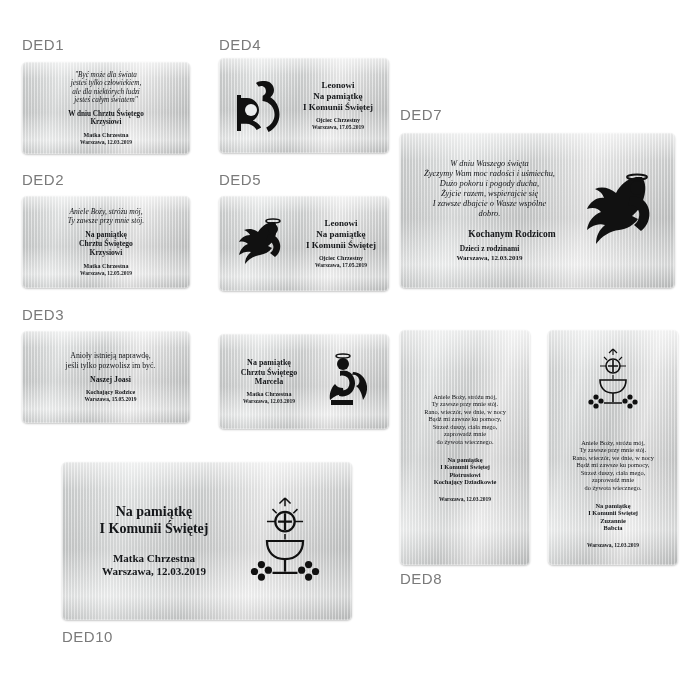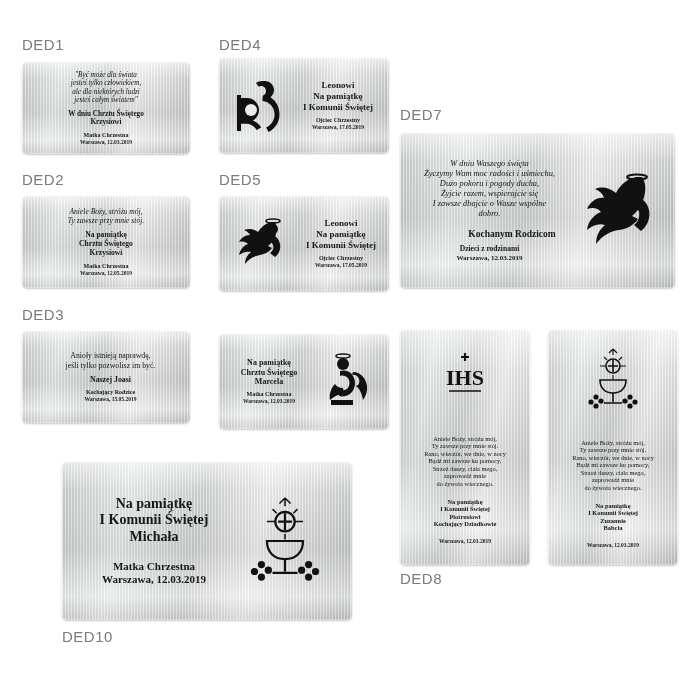--- a/index.html
+++ b/index.html
@@ -222,27 +222,20 @@
           <ellipse cx="59" cy="10" rx="10" ry="2.6" fill="none" stroke="#111" stroke-width="2"></ellipse>
           <path d="M52 30c9-2 17 4 19 13 1.6 8-1.5 16-8 21l-7-6c4-3 6-8 5-13-1.5-5-6-8-11-6l2-9z" fill="#111"></path>
         </svg>
       </div>
     </div>
   </div>
 </div>
 
 <div class="plate" id="ded8">
   <div class="inner" style="padding:10px 8px;">
-    <div class="art" style="display:flex;justify-content:center;margin-bottom:38px;">
-      <svg class="icon" width="52" height="46" viewBox="0 0 52 46" aria-hidden="true">
-        <path d="M26 2v8M22 6h8" stroke="#111" stroke-width="2.2" fill="none"></path>
-        <text x="26" y="34" text-anchor="middle" font-family="Liberation Serif, serif" font-size="22" font-weight="bold" fill="#111">IHS</text>
-        <path d="M10 40h32" stroke="#111" stroke-width="1.4"></path>
-      </svg>
-    </div>
     <div style="font-size:6.4px;">
       <span class="ln">Aniele Boży, stróżu mój,</span>
       <span class="ln">Ty zawsze przy mnie stój.</span>
       <span class="ln">Rano, wieczór, we dnie, w nocy</span>
       <span class="ln">Bądź mi zawsze ku pomocy,</span>
       <span class="ln">Strzeż duszy, ciała mego,</span>
       <span class="ln">zaprowadź mnie</span>
       <span class="ln">do żywota wiecznego.</span>
       <div class="gap"></div>
         <div class="gap"></div>
@@ -300,21 +293,20 @@
     </div>
   </div>
 </div>
 
 <div class="plate" id="ded10">
   <div class="inner">
     <div class="row" style="justify-content:space-between;padding:0 18px;box-sizing:border-box;">
       <div class="txt" style="font-size:14px;flex:1;">
         <span class="ln b">Na pamiątkę</span>
         <span class="ln b">I Komunii Świętej</span>
-        <span class="ln b">Michała</span>
         <div class="gap"></div>
           <div class="gap"></div>
           <div class="gap"></div>
         <span class="ln b" style="font-size:11px;">Matka Chrzestna</span>
         <span class="ln b" style="font-size:11px;">Warszawa, 12.03.2019</span>
       </div>
       <div class="art">
         <svg class="icon" width="86" height="96" viewBox="0 0 62 66" aria-hidden="true">
           <g stroke="#111" stroke-width="1.1" fill="none">
             <path d="M31 2v6M31 2l-4 4M31 2l4 4M22 10l3 3M40 10l-3 3M18 19h6M38 19h6M31 28v4"></path>

